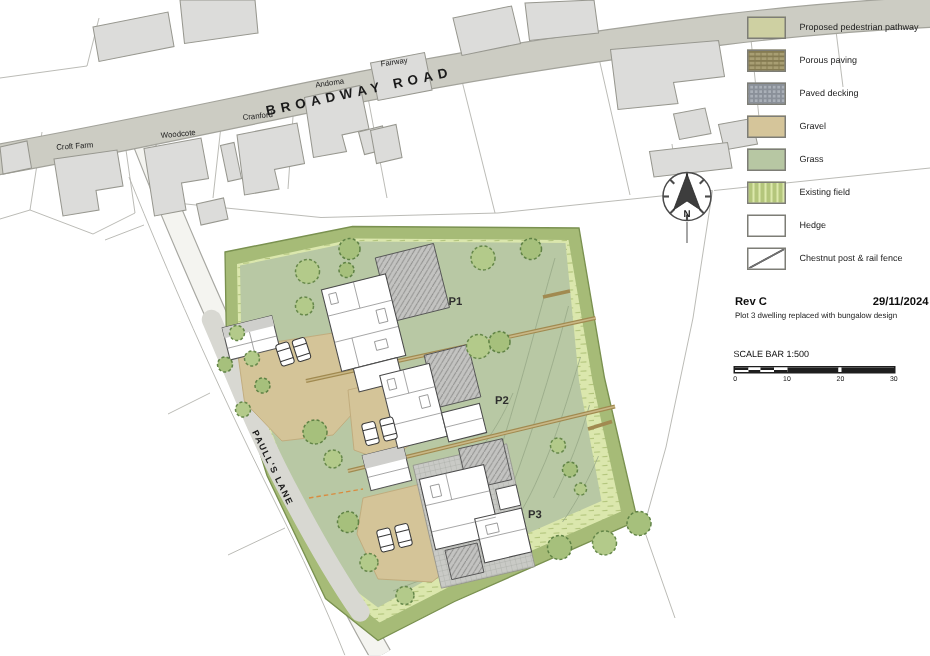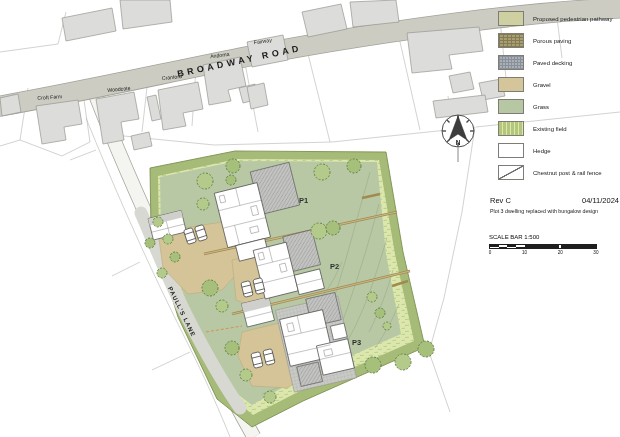--- a/index.html
+++ b/index.html
@@ -26,21 +26,21 @@
   .sw-field{background-color:#dce8ab;
      background-image:repeating-linear-gradient(90deg,#b4c67c 0 3px,transparent 3px 8px),
                       repeating-linear-gradient(90deg,transparent 0 4px,#b4c67c 4px 7px,transparent 7px 8px);
      background-size:8px 6px;
      background-position:0 1px,0 4px;}
   .sw-hedge{background:#ffffff;}
   .sw-fence{background:linear-gradient(to bottom right,transparent 46%,#6f6f6f 48%,#6f6f6f 52%,transparent 54%) #fff;}
 
   
   .revision{position:absolute;left:490px;top:196px;width:129px;}
-  .rev-row{display:flex;justify-content:space-between;font-weight:normal;font-size:7.5px;color:#0d0d0d;text-align:right;}
+  .rev-row{display:flex;justify-content:space-between;font-weight:bold;font-size:7.5px;color:#0d0d0d;text-align:right;}
   .rev-note{font-size:5.3px;color:#222;margin-top:2.5px;white-space:nowrap;}
 
   
   .scalebar{position:absolute;left:489px;top:234px;width:108px;}
   .sb-title{font-size:6px;color:#0d0d0d;margin-bottom:4px;}
   .sb-bar{position:relative;height:5px;border:0.6px solid #1e1e1e;display:flex;background:#fff;box-sizing:border-box;}
   .sb-seg{height:100%;}
   .s-tb{background:linear-gradient(to bottom,#1e1e1e 0 50%,#ffffff 50% 100%);}
   .s-bt{background:linear-gradient(to bottom,#ffffff 0 50%,#1e1e1e 50% 100%);}
   .s-full{background:#1e1e1e;}
@@ -320,21 +320,21 @@
   <div class="legend-item">
     <div class="swatch sw-fence"></div>
     <span class="legend-label">Chestnut post &amp; rail fence</span>
   </div>
 </div>
 
 
 <div class="revision">
   <div class="rev-row">
     <span>Rev C</span>
-    <span>04/11/2024</span>
+    <span>29/11/2024</span>
   </div>
   <div class="rev-note">Plot 3 dwelling replaced with bungalow design</div>
 </div>
 
 
 <div class="scalebar">
   <div class="sb-title">SCALE BAR 1:500</div>
   <div class="sb-bar">
     <span class="sb-seg s-tb" style="width:8.25%"></span>
     <span class="sb-seg s-bt" style="width:8.25%"></span>

